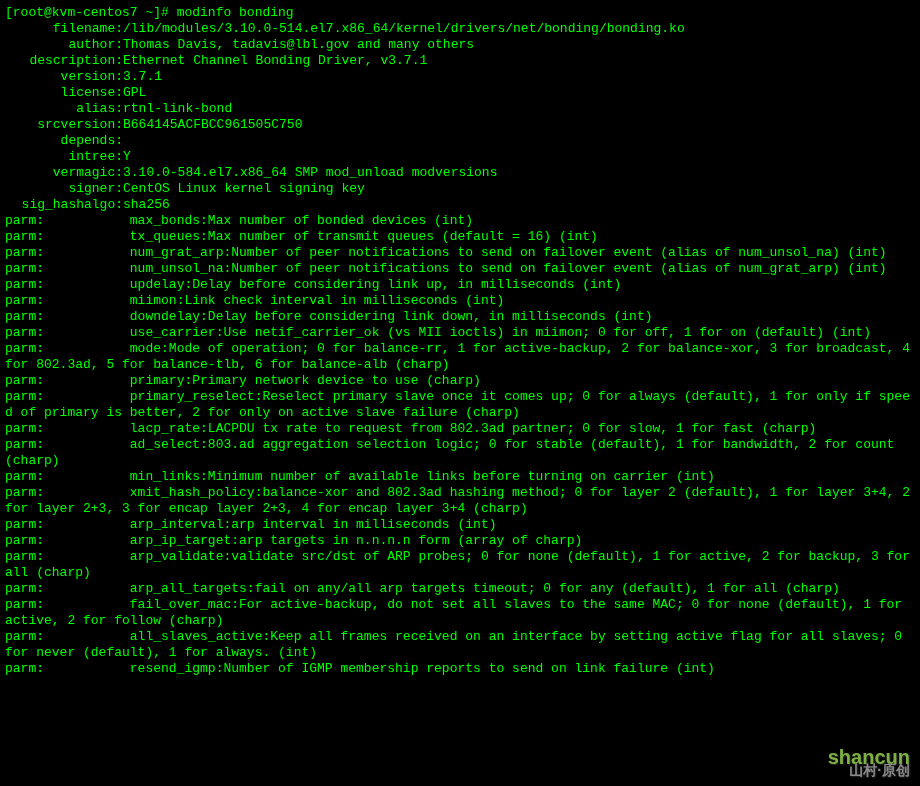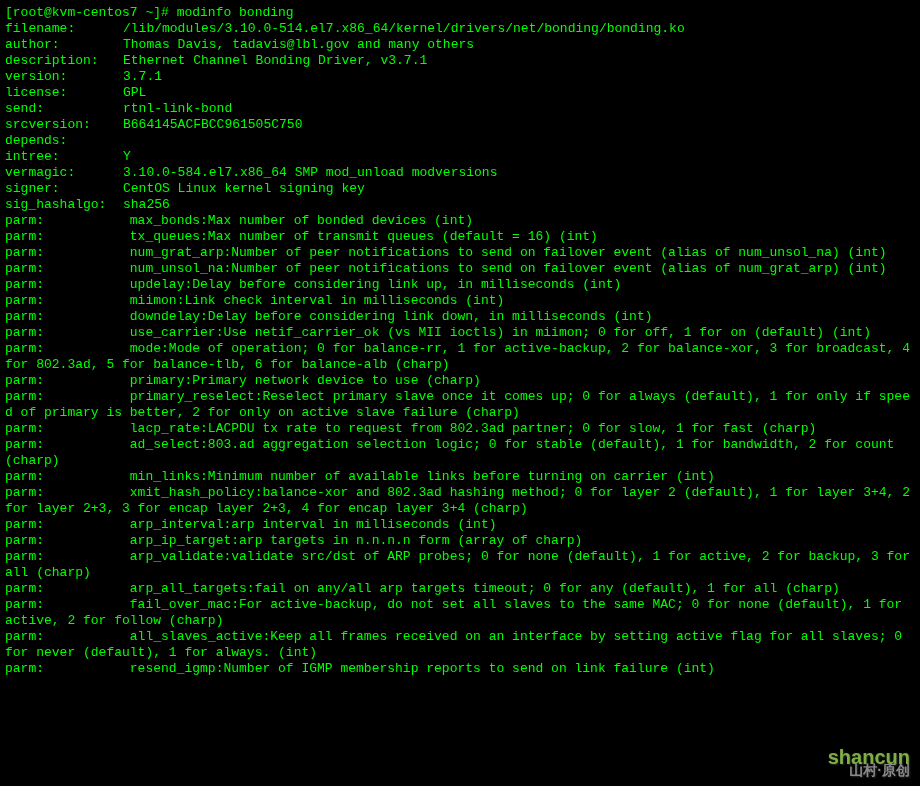--- a/index.html
+++ b/index.html
@@ -9,21 +9,21 @@
     color: #00ff00;
     font-family: "Courier New", monospace;
     font-size: 13px;
     line-height: 16px;
     width: 910px;
     height: 776px;
     overflow: hidden;
     position: relative;
   }
   .line { white-space: pre-wrap; word-break: break-all; }
-  .label { display: inline-block; width: 118px; }
+  .label { display: inline-block; width: 118px; text-align: right; }
   .watermark {
     position: absolute;
     right: 10px;
     bottom: 8px;
     font-family: sans-serif;
     font-size: 20px;
     font-weight: bold;
     color: #8bc34a;
     text-shadow: 1px 1px 2px #333;
     opacity: 0.9;
@@ -34,21 +34,21 @@
 <body>
 
 <div class="line"><span>[root@kvm-centos7 ~]# </span><span>modinfo bonding</span></div>
 
 <div id="fields">
     <div class="line"><span class="label">filename:</span><span>/lib/modules/3.10.0-514.el7.x86_64/kernel/drivers/net/bonding/bonding.ko</span></div>
     <div class="line"><span class="label">author:</span><span>Thomas Davis, tadavis@lbl.gov and many others</span></div>
     <div class="line"><span class="label">description:</span><span>Ethernet Channel Bonding Driver, v3.7.1</span></div>
     <div class="line"><span class="label">version:</span><span>3.7.1</span></div>
     <div class="line"><span class="label">license:</span><span>GPL</span></div>
-    <div class="line"><span class="label">send:</span><span>rtnl-link-bond</span></div>
+    <div class="line"><span class="label">alias:</span><span>rtnl-link-bond</span></div>
     <div class="line"><span class="label">srcversion:</span><span>B664145ACFBCC961505C750</span></div>
     <div class="line"><span class="label">depends:</span><span></span></div>
     <div class="line"><span class="label">intree:</span><span>Y</span></div>
     <div class="line"><span class="label">vermagic:</span><span>3.10.0-584.el7.x86_64 SMP mod_unload modversions</span></div>
     <div class="line"><span class="label">signer:</span><span>CentOS Linux kernel signing key</span></div>
     <div class="line"><span class="label">sig_hashalgo:</span><span>sha256</span></div>
   </div>
 <div id="parms">
     <div class="line">parm:           max_bonds:Max number of bonded devices (int)</div>
     <div class="line">parm:           tx_queues:Max number of transmit queues (default = 16) (int)</div>

